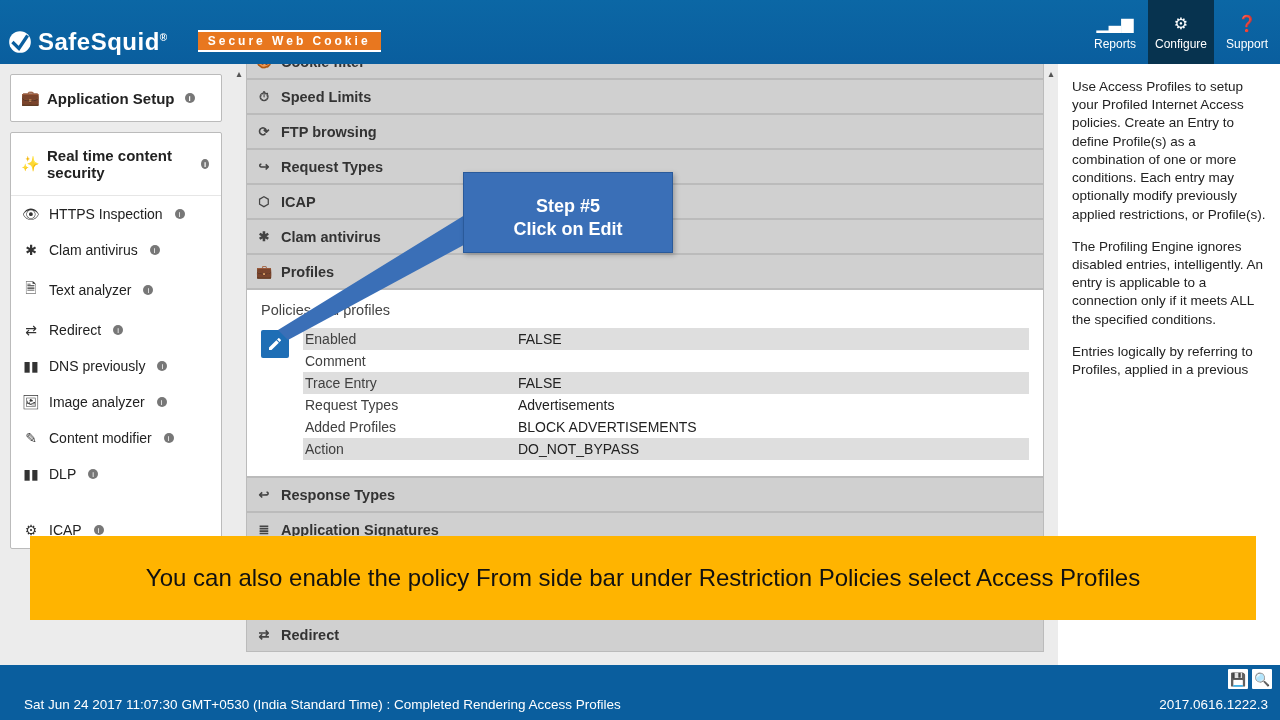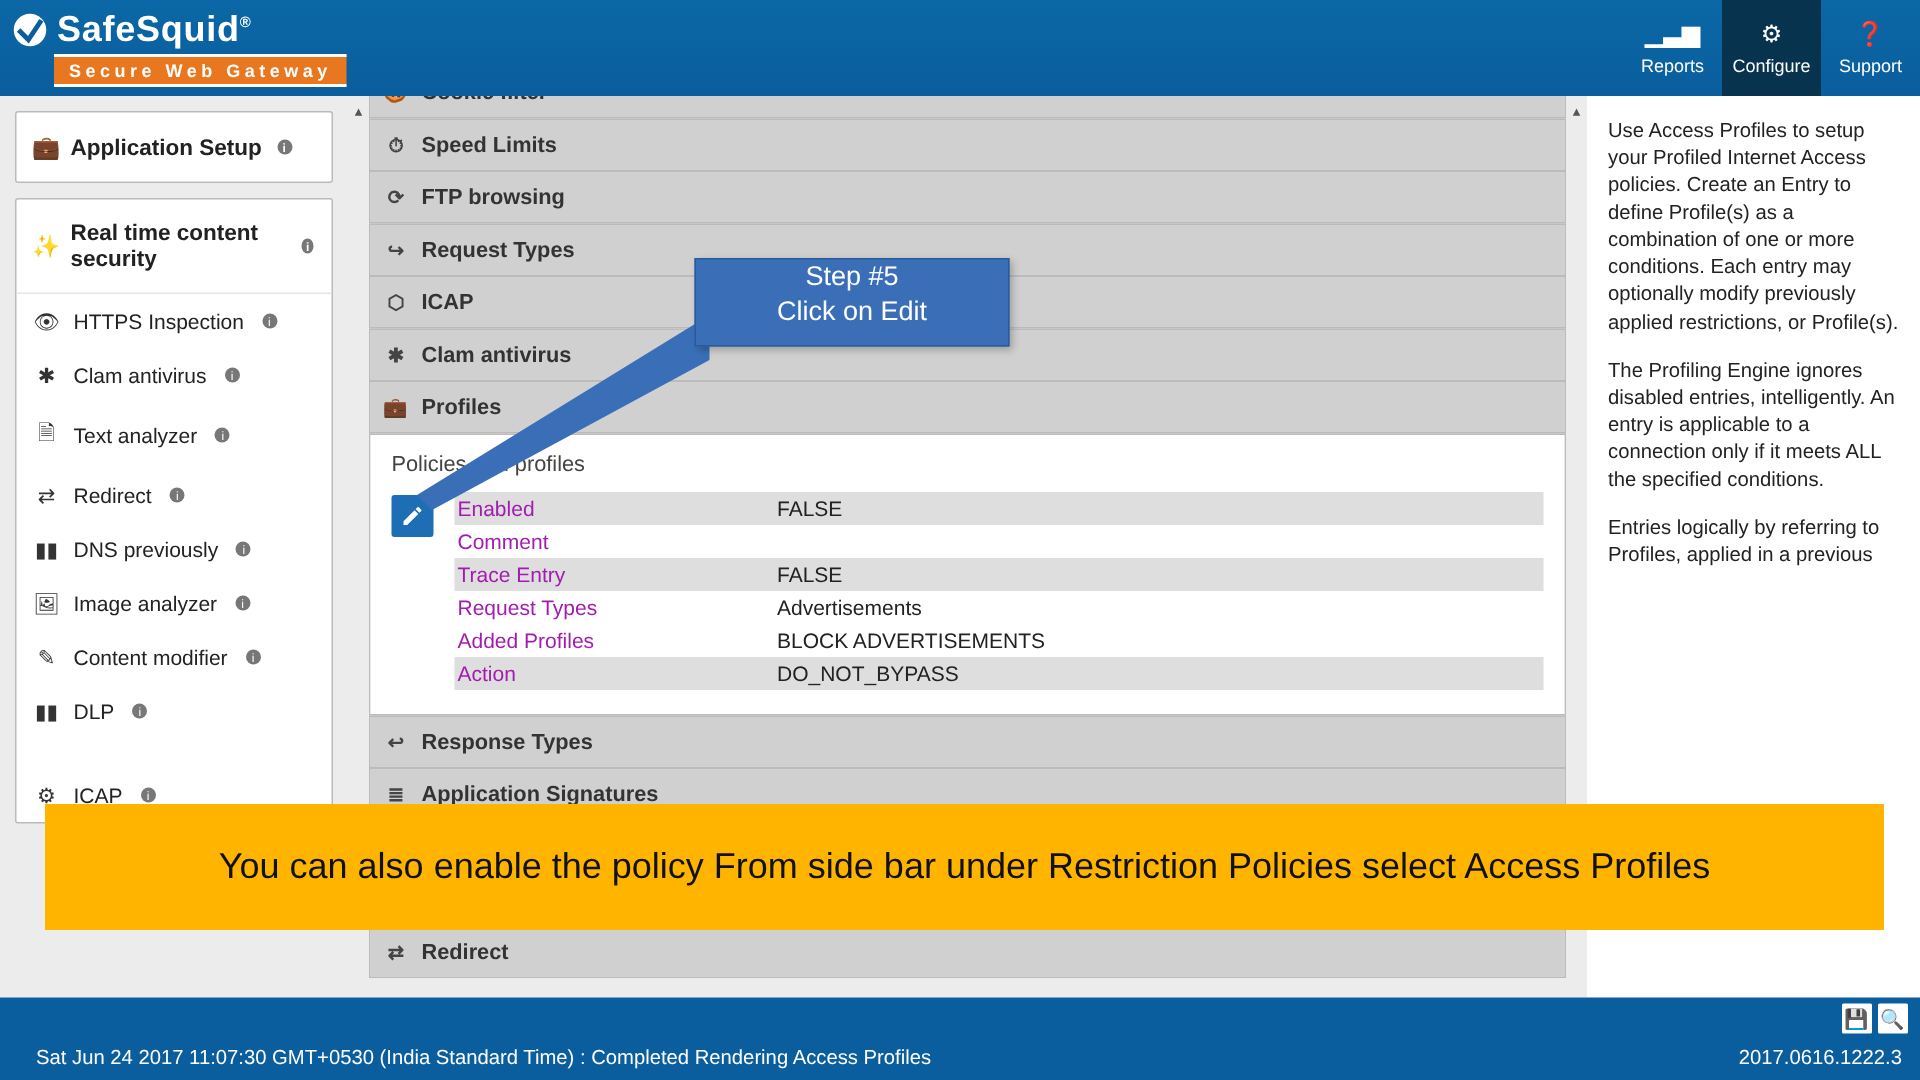--- a/index.html
+++ b/index.html
@@ -18,21 +18,21 @@
     --text-muted: #555;
     --text-white: #fff;
     --panel-border: #bbb;
   }
   * { box-sizing: border-box; }
   html, body { margin: 0; padding: 0; height: 100%; font-family: Arial, Helvetica, sans-serif; font-size: 14px; color: var(--text); background: #fff; }
   body { width: 1280px; height: 720px; overflow: hidden; position: relative; }
 
   
   .header { height: 64px; background: linear-gradient(#0b67a5,#0a5e9e); display: flex; align-items: flex-start; justify-content: space-between; color: var(--text-white); }
-  .brand { display: flex; flex-direction: column; padding: 6px 10px 0 6px; }
+  .brand { display: flex; flex-direction: row; padding: 6px 10px 0 6px; margin-top: 22px; }
   .brand-top { display: flex; align-items: center; gap: 4px; }
   .brand-icon { width: 28px; height: 28px; display: flex; align-items: center; justify-content: center; }
   .brand-name { font-size: 24px; font-weight: bold; letter-spacing: 0.5px; }
   .brand-reg { font-size: 10px; vertical-align: super; }
   .brand-sub-wrap { margin-left: 30px; margin-top: 2px; }
   .brand-sub { background: var(--orange); color: #fff; border-top: 2px solid #fff; border-bottom: 2px solid #fff; padding: 2px 10px; font-size: 12px; letter-spacing: 3px; font-weight: bold; display: inline-block; }
   .nav { display: flex; height: 100%; }
   .nav-item { width: 66px; display: flex; flex-direction: column; align-items: center; justify-content: center; gap: 4px; font-size: 12px; cursor: pointer; }
   .nav-item.active { background: var(--blue-darker); }
   .nav-item .icon { font-size: 16px; }
@@ -52,58 +52,58 @@
   .sec-head { height: 33px; display: flex; align-items: center; gap: 10px; padding: 0 10px; background: var(--gray-header); font-weight: bold; font-size: 14.5px; cursor: pointer; }
   .sec-icon { width: 14px; display: inline-flex; justify-content: center; color: #444; font-size: 13px; }
 
   .profiles-body { background: #fff; padding: 12px 14px 16px 14px; }
   .profiles-sub { font-size: 14.5px; color: #444; margin-bottom: 10px; }
   .policy-row { display: flex; align-items: flex-start; gap: 14px; }
   .edit-btn { width: 28px; height: 28px; background: var(--blue-accent); display: flex; align-items: center; justify-content: center; color: #fff; cursor: pointer; margin-top: 2px; border-radius: 2px; }
   .policy-table { flex: 1; }
   .prow { display: flex; height: 22px; align-items: center; font-size: 14px; }
   .prow.alt { background: var(--gray-row); }
-  .pkey { width: 215px; padding-left: 2px; color: #a21caf; }
+  .pkey { width: 215px; padding-left: 2px; color: #404040; }
   .pval { flex: 1; color: #222; }
 
   
   .right-scroll { width: 14px; background: var(--gray-bg); display: flex; flex-direction: column; align-items: center; padding-top: 4px; font-size: 10px; color: #555; }
   .help { width: 222px; flex: 0 0 222px; padding: 14px 14px 0 14px; background: #fff; font-size: 13.5px; line-height: 1.35; color: #222; overflow: hidden; }
   .help p { margin: 0 0 14px 0; }
 
   
   .footer { position: absolute; left: 0; right: 0; bottom: 0; height: 55px; background: var(--blue); color: #fff; }
   .footer-icons { position: absolute; right: 8px; top: 4px; display: flex; gap: 4px; }
   .ficon { width: 20px; height: 20px; background: #fff; color: #0a5e9e; display: flex; align-items: center; justify-content: center; font-size: 13px; border-radius: 1px; cursor: pointer; }
   .footer-status { position: absolute; left: 24px; bottom: 8px; font-size: 13.5px; }
   .footer-ver { position: absolute; right: 12px; bottom: 8px; font-size: 13.5px; }
 
   
-  .callout { position: absolute; z-index: 50; background: var(--callout-blue); color: #fff; border: 1px solid #2a5a9a; padding: 0 22px 10px 22px; font-size: 18px; font-weight: normal; text-align: center; line-height: 1.3; box-shadow: 2px 2px 5px rgba(0,0,0,0.25); }
+  .callout { position: absolute; z-index: 50; background: var(--callout-blue); color: #fff; border: 1px solid #2a5a9a; padding: 22px 22px 10px 22px; font-size: 18px; font-weight: bold; text-align: center; line-height: 1.3; box-shadow: 2px 2px 5px rgba(0,0,0,0.25); }
 
   
   .banner { position: absolute; left: 30px; right: 24px; height: 84px; background: var(--yellow); display: flex; align-items: center; justify-content: center; font-size: 24px; font-weight: 500; color: #111; z-index: 60; }
 
   ::-webkit-scrollbar { width: 0; height: 0; }
 </style>
 </head>
 <body>
 
 <div class="header">
   <div class="brand">
     <div class="brand-top">
       <span class="brand-icon">
         <svg viewBox="0 0 24 24" width="26" height="26">
             <circle cx="12" cy="12" r="10" fill="#fff"></circle>
             <path d="M5 12 L11 18 L19 6" stroke="#0a5e9e" stroke-width="3" fill="none"></path>
           </svg>
       </span>
       <span class="brand-name"><span>SafeSquid</span><span class="brand-reg">®</span></span>
     </div>
-    <div class="brand-sub-wrap"><span class="brand-sub">Secure Web Gateway</span></div>
+    <div class="brand-sub-wrap"><span class="brand-sub">Secure Web Cookie</span></div>
   </div>
   <div class="nav">
     <div class="nav-item">
       <span class="icon">▁▃▆</span>
       <span>Reports</span>
     </div>
     <div class="nav-item active">
       <span class="icon">⚙</span>
       <span>Configure</span>
     </div>

